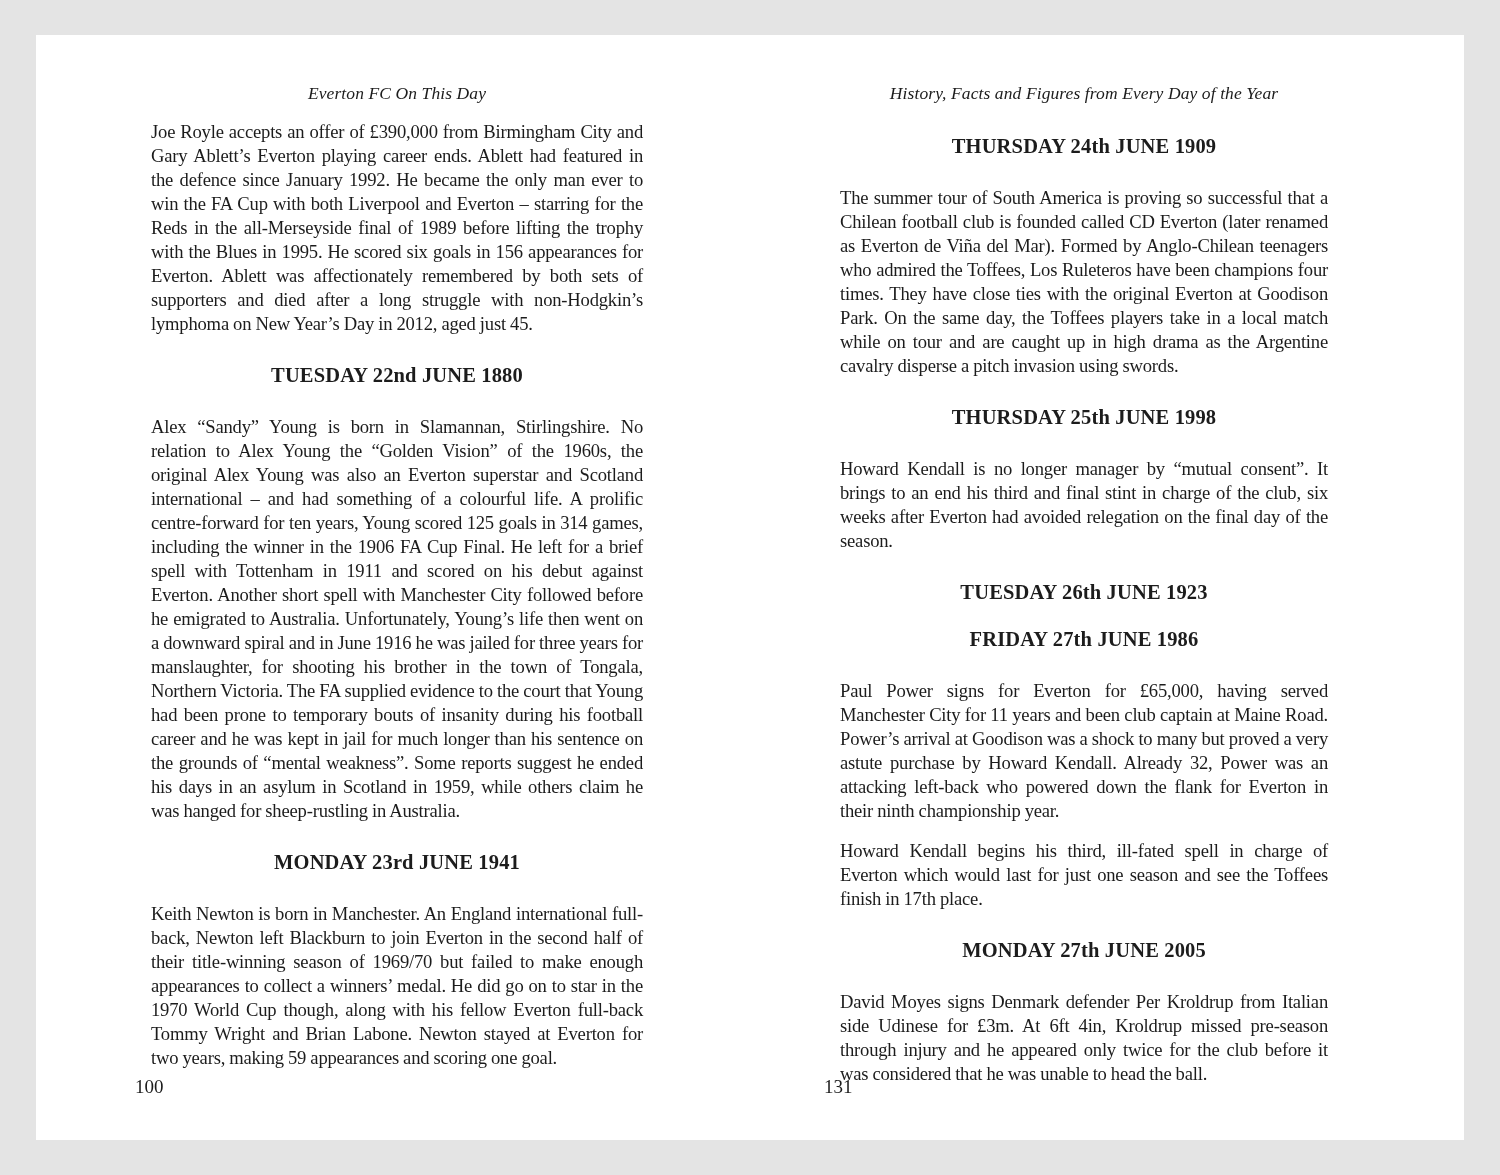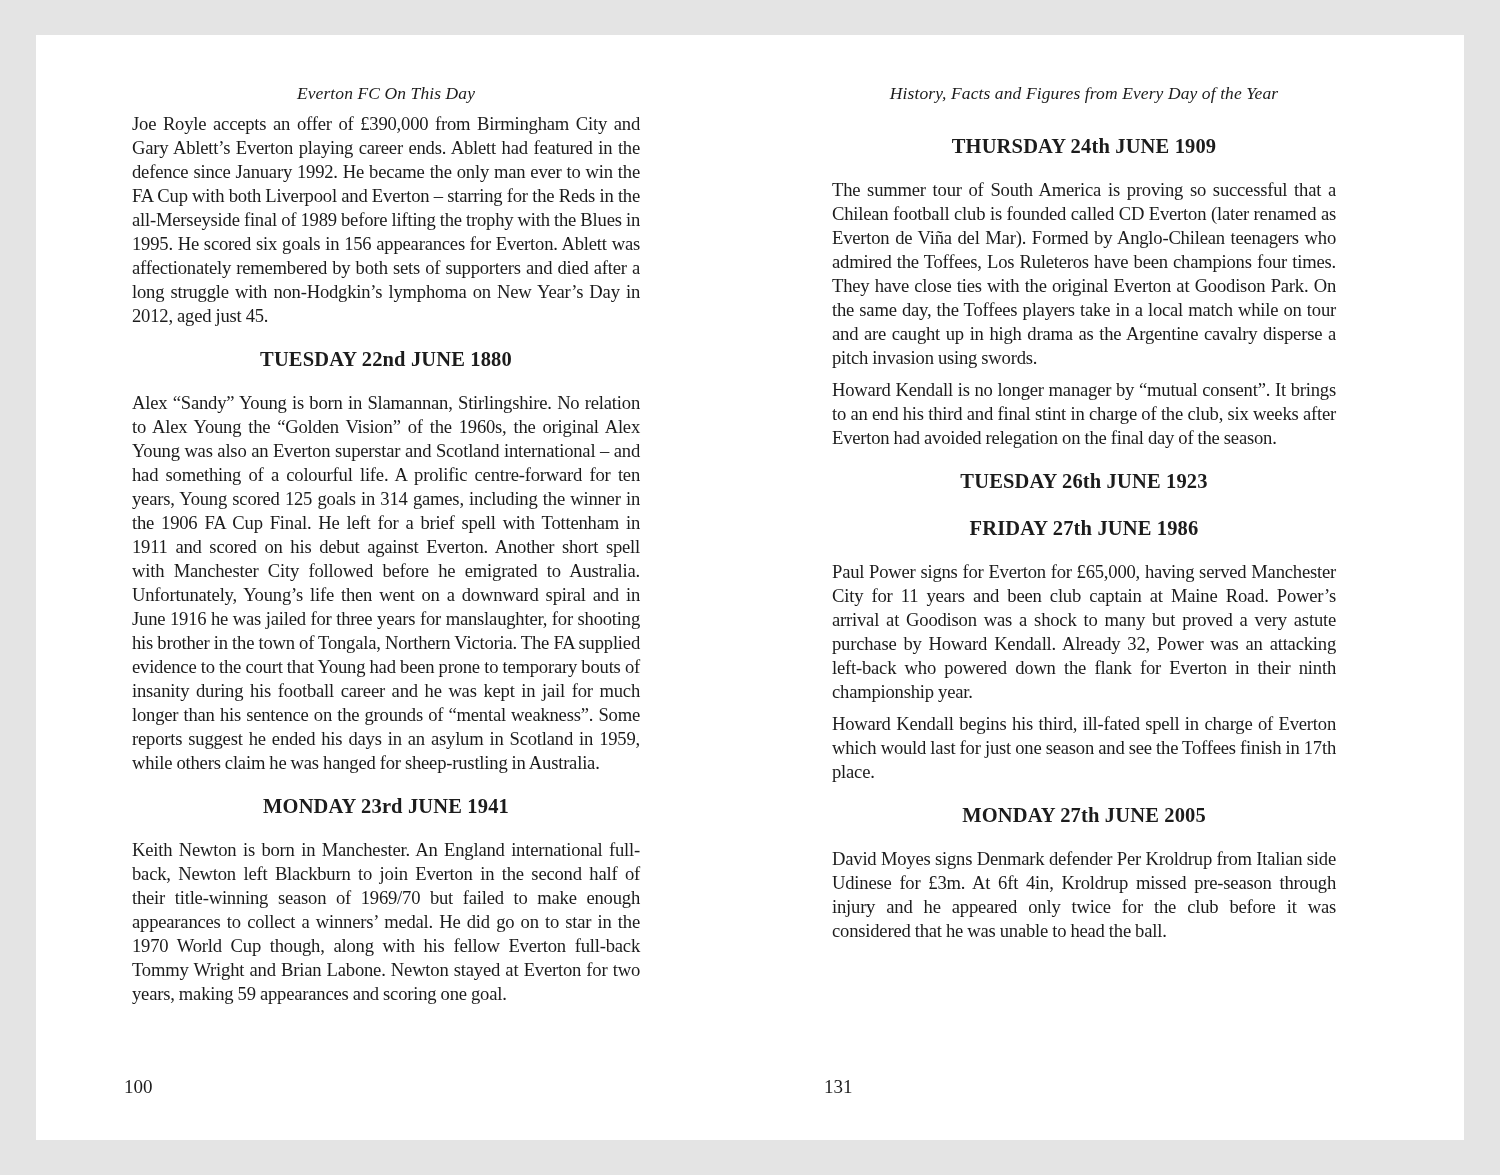--- a/index.html
+++ b/index.html
@@ -22,21 +22,21 @@
     top: 35px;
     width: 1428px;
     height: 1105px;
     background: #ffffff;
   }
   .page {
     position: absolute;
     top: 0;
     height: 100%;
   }
-  .page-left  { left: 88px;  width: 524px; font-family: Liberation Serif, serif; }
+  .page-left  { left: 99px;  width: 524px; font-family: Liberation Serif, serif; }
   .page-right { left: 788px; width: 520px; }
   .running-head {
     margin: 0;
     padding-top: 47px;
     text-align: center;
     font-style: italic;
     font-size: 17.5px;
     line-height: 22px;
     letter-spacing: 0.1px;
   }
@@ -46,21 +46,21 @@
     text-align: center;
     font-size: 20.5px;
     line-height: 26px;
     font-weight: bold;
     letter-spacing: 0.15px;
   }
   .running-head + .section h2 {
     padding-top: 29px;
   }
   .section p {
-    margin: 8px;
+    margin: 16px;
     font-size: 18.6px;
     line-height: 24px;
     text-align: justify;
     letter-spacing: -0.2px;
     word-spacing: -0.3px;
   }
   .page-number {
     position: absolute;
     top: 1042px;
     left: 0;
@@ -97,20 +97,21 @@
 
   <div class="page page-right">
     <div class="running-head">History, Facts and Figures from Every Day of the Year</div>
 
     <div class="section">
       <h2>THURSDAY 24th JUNE 1909</h2>
       <p>The summer tour of South America is proving so successful that a Chilean football club is founded called CD Everton (later renamed as Everton de Viña del Mar). Formed by Anglo-Chilean teenagers who admired the Toffees, Los Ruleteros have been champions four times. They have close ties with the original Everton at Goodison Park. On the same day, the Toffees players take in a local match while on tour and are caught up in high drama as the Argentine cavalry disperse a pitch invasion using swords.</p>
     </div>
 
     <div class="section">
+      <h2>THURSDAY 25th JUNE 1998</h2>
       <p>Howard Kendall is no longer manager by “mutual consent”. It brings to an end his third and final stint in charge of the club, six weeks after Everton had avoided relegation on the final day of the season.</p>
     </div>
 
     <div class="section">
       <h2>TUESDAY 26th JUNE 1923</h2>
     </div>
 
     <div class="section">
       <h2>FRIDAY 27th JUNE 1986</h2>
       <p>Paul Power signs for Everton for £65,000, having served Manchester City for 11 years and been club captain at Maine Road. Power’s arrival at Goodison was a shock to many but proved a very astute purchase by Howard Kendall. Already 32, Power was an attacking left-back who powered down the flank for Everton in their ninth championship year.</p>

